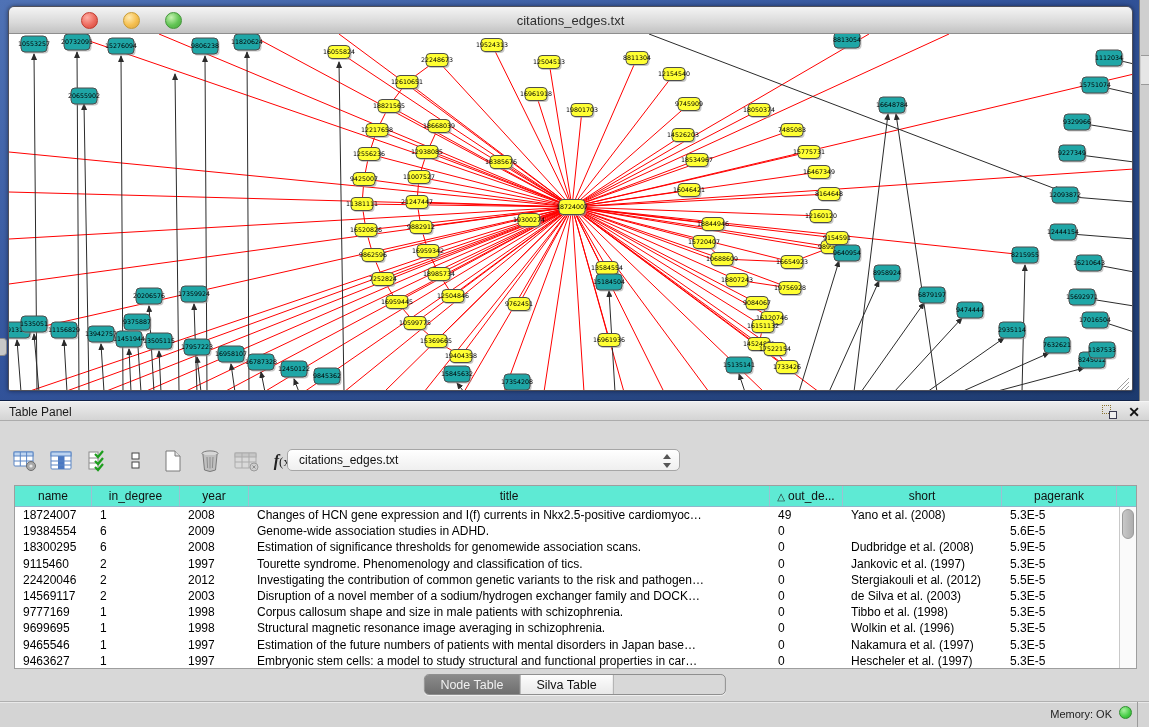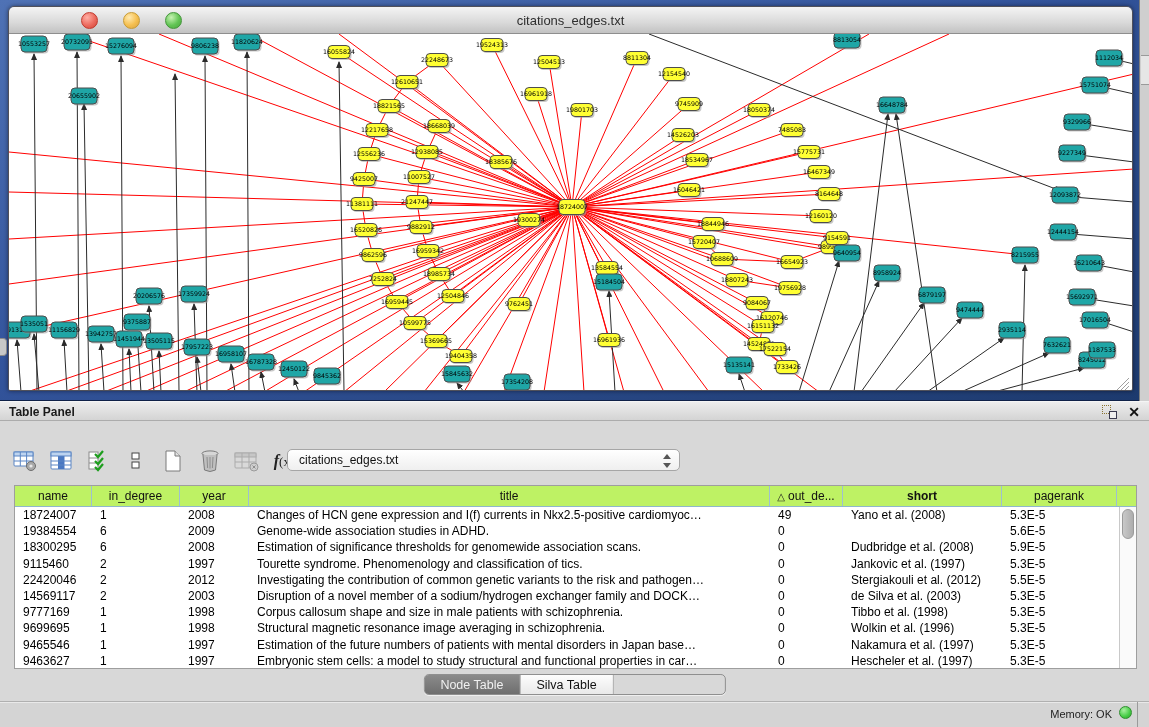--- a/index.html
+++ b/index.html
@@ -28,40 +28,40 @@
   .tl.red   { left:72px;  background:radial-gradient(circle at 35% 30%, #FFAFA5, #EC6A5E 55%, #D04437); border:1px solid #C03A2E; }
   .tl.yel   { left:114px; background:radial-gradient(circle at 35% 30%, #FFE9B0, #F5BF4F 55%, #D6A243); border:1px solid #C79A34; }
   .tl.grn   { left:156px; background:radial-gradient(circle at 35% 30%, #C6F2B2, #61C454 55%, #4CA73E); border:1px solid #43953A; }
   .canvas { position:relative; width:100%; height:358px; background:#FFFFFF; }
   .canvas svg { display:block; }
 
   
   .table-panel { position:absolute; left:0; top:401px; width:1149px; height:326px; background:#D8D8D8; }
   .tp-titlebar { position:relative; height:20px; background:linear-gradient(#EDEDED,#D4D4D4);
     border-top:1px solid #F5F5F5; border-bottom:1px solid #ACACAC; }
-  .tp-title { position:absolute; left:9px; top:3px; font-size:12px; color:#1A1A1A;font-weight:bold; }
+  .tp-title { position:absolute; left:9px; top:3px; font-size:12px; color:#1A1A1A; }
   .tp-float { position:absolute; right:32px; top:3px; width:15px; height:14px; cursor:default; }
   .tp-float .sq-back { position:absolute; left:0; top:0; width:9px; height:9px; border:1px dotted #8A7330; background:transparent; }
   .tp-float .sq-front{ position:absolute; right:0; bottom:0; width:8px; height:8px; border:1px solid #3A3A50; background:#EFEFEF; }
   .tp-close { position:absolute; right:9px; top:1px; font-size:14px; font-weight:bold; color:#111; line-height:18px; }
 
   .toolbar { position:absolute; left:12px; top:44px; height:32px; display:flex; align-items:center; gap:11px; }
   .tbtn { background:none; border:none; width:26px; height:26px; display:flex; align-items:center; justify-content:center; padding:0; }
   .dropdown { position:absolute; left:287px; top:48px; width:393px; height:22px;
     background:linear-gradient(#FFFFFF,#EFEFEF); border:1px solid #A6A6A6; border-radius:5px;
     font-size:12px; color:#111; display:flex; align-items:center; padding-left:11px; }
   .dropdown .stepper { position:absolute; right:7px; top:3px; width:9px; height:16px; }
   .dropdown .stepper .up, .dropdown .stepper .dn { position:absolute; left:0; width:0; height:0;
     border-left:4px solid transparent; border-right:4px solid transparent; }
   .dropdown .stepper .up { top:1px;  border-bottom:5px solid #555; }
   .dropdown .stepper .dn { bottom:1px; border-top:5px solid #555; }
 
   .table-frame { position:absolute; left:14px; top:84px; width:1123px; height:184px;
     background:#FFFFFF; border:1px solid #9E9E9E; }
-  .thead { display:flex; height:21px; background:#bef264; border-bottom:1px solid #8FB7CC; }
+  .thead { display:flex; height:21px; background:#5eead4; border-bottom:1px solid #8FB7CC; }
   .th { font-size:12px; color:#111; text-align:center; line-height:20px; border-right:1px solid #9EBFD2;
     overflow:hidden; white-space:nowrap; }
   .th .sort-glyph { font-size:10px; margin-right:3px; color:#222; }
   .tbody { position:relative; }
   .trow { display:flex; height:16.2px; }
   .td { font-size:12px; color:#000; line-height:16px; padding-left:8px; overflow:hidden; white-space:nowrap; }
   .vscroll { position:absolute; right:0; top:21px; bottom:0; width:17px; background:#FAFAFA; border-left:1px solid #C9C9C9; }
   .vscroll .thumb { position:absolute; left:2px; top:2px; width:12px; height:30px; border-radius:7px;
     background:linear-gradient(90deg,#C9C9C9,#ADADAD); border:1px solid #9A9A9A; }
 
@@ -884,21 +884,21 @@
         </span>
     </div>
 
     <div class="table-frame">
       <div class="thead">
           <div class="th" style="width: 77px;"><span>name</span></div>
           <div class="th" style="width: 88px;"><span>in_degree</span></div>
           <div class="th" style="width: 69px;"><span>year</span></div>
           <div class="th" style="width: 521px; text-align: center;"><span>title</span></div>
           <div class="th" style="width: 73px;"><span class="sort-glyph">△</span><span>out_de...</span></div>
-          <div class="th" style="width: 159px; font-weight: bold;"><span>short</span></div>
+          <div class="th" style="width: 159px;"><span>short</span></div>
           <div class="th" style="width: 115px;"><span>pagerank</span></div>
         </div>
       <div class="tbody">
           <div class="trow">
             <div class="td" style="width: 77px;">18724007</div>
             <div class="td" style="width: 88px;">1</div>
             <div class="td" style="width: 69px;">2008</div>
             <div class="td" style="width: 521px;">Changes of HCN gene expression and I(f) currents in Nkx2.5-positive cardiomyoc…</div>
             <div class="td" style="width: 73px;">49</div>
             <div class="td" style="width: 159px;">Yano et al. (2008)</div>

